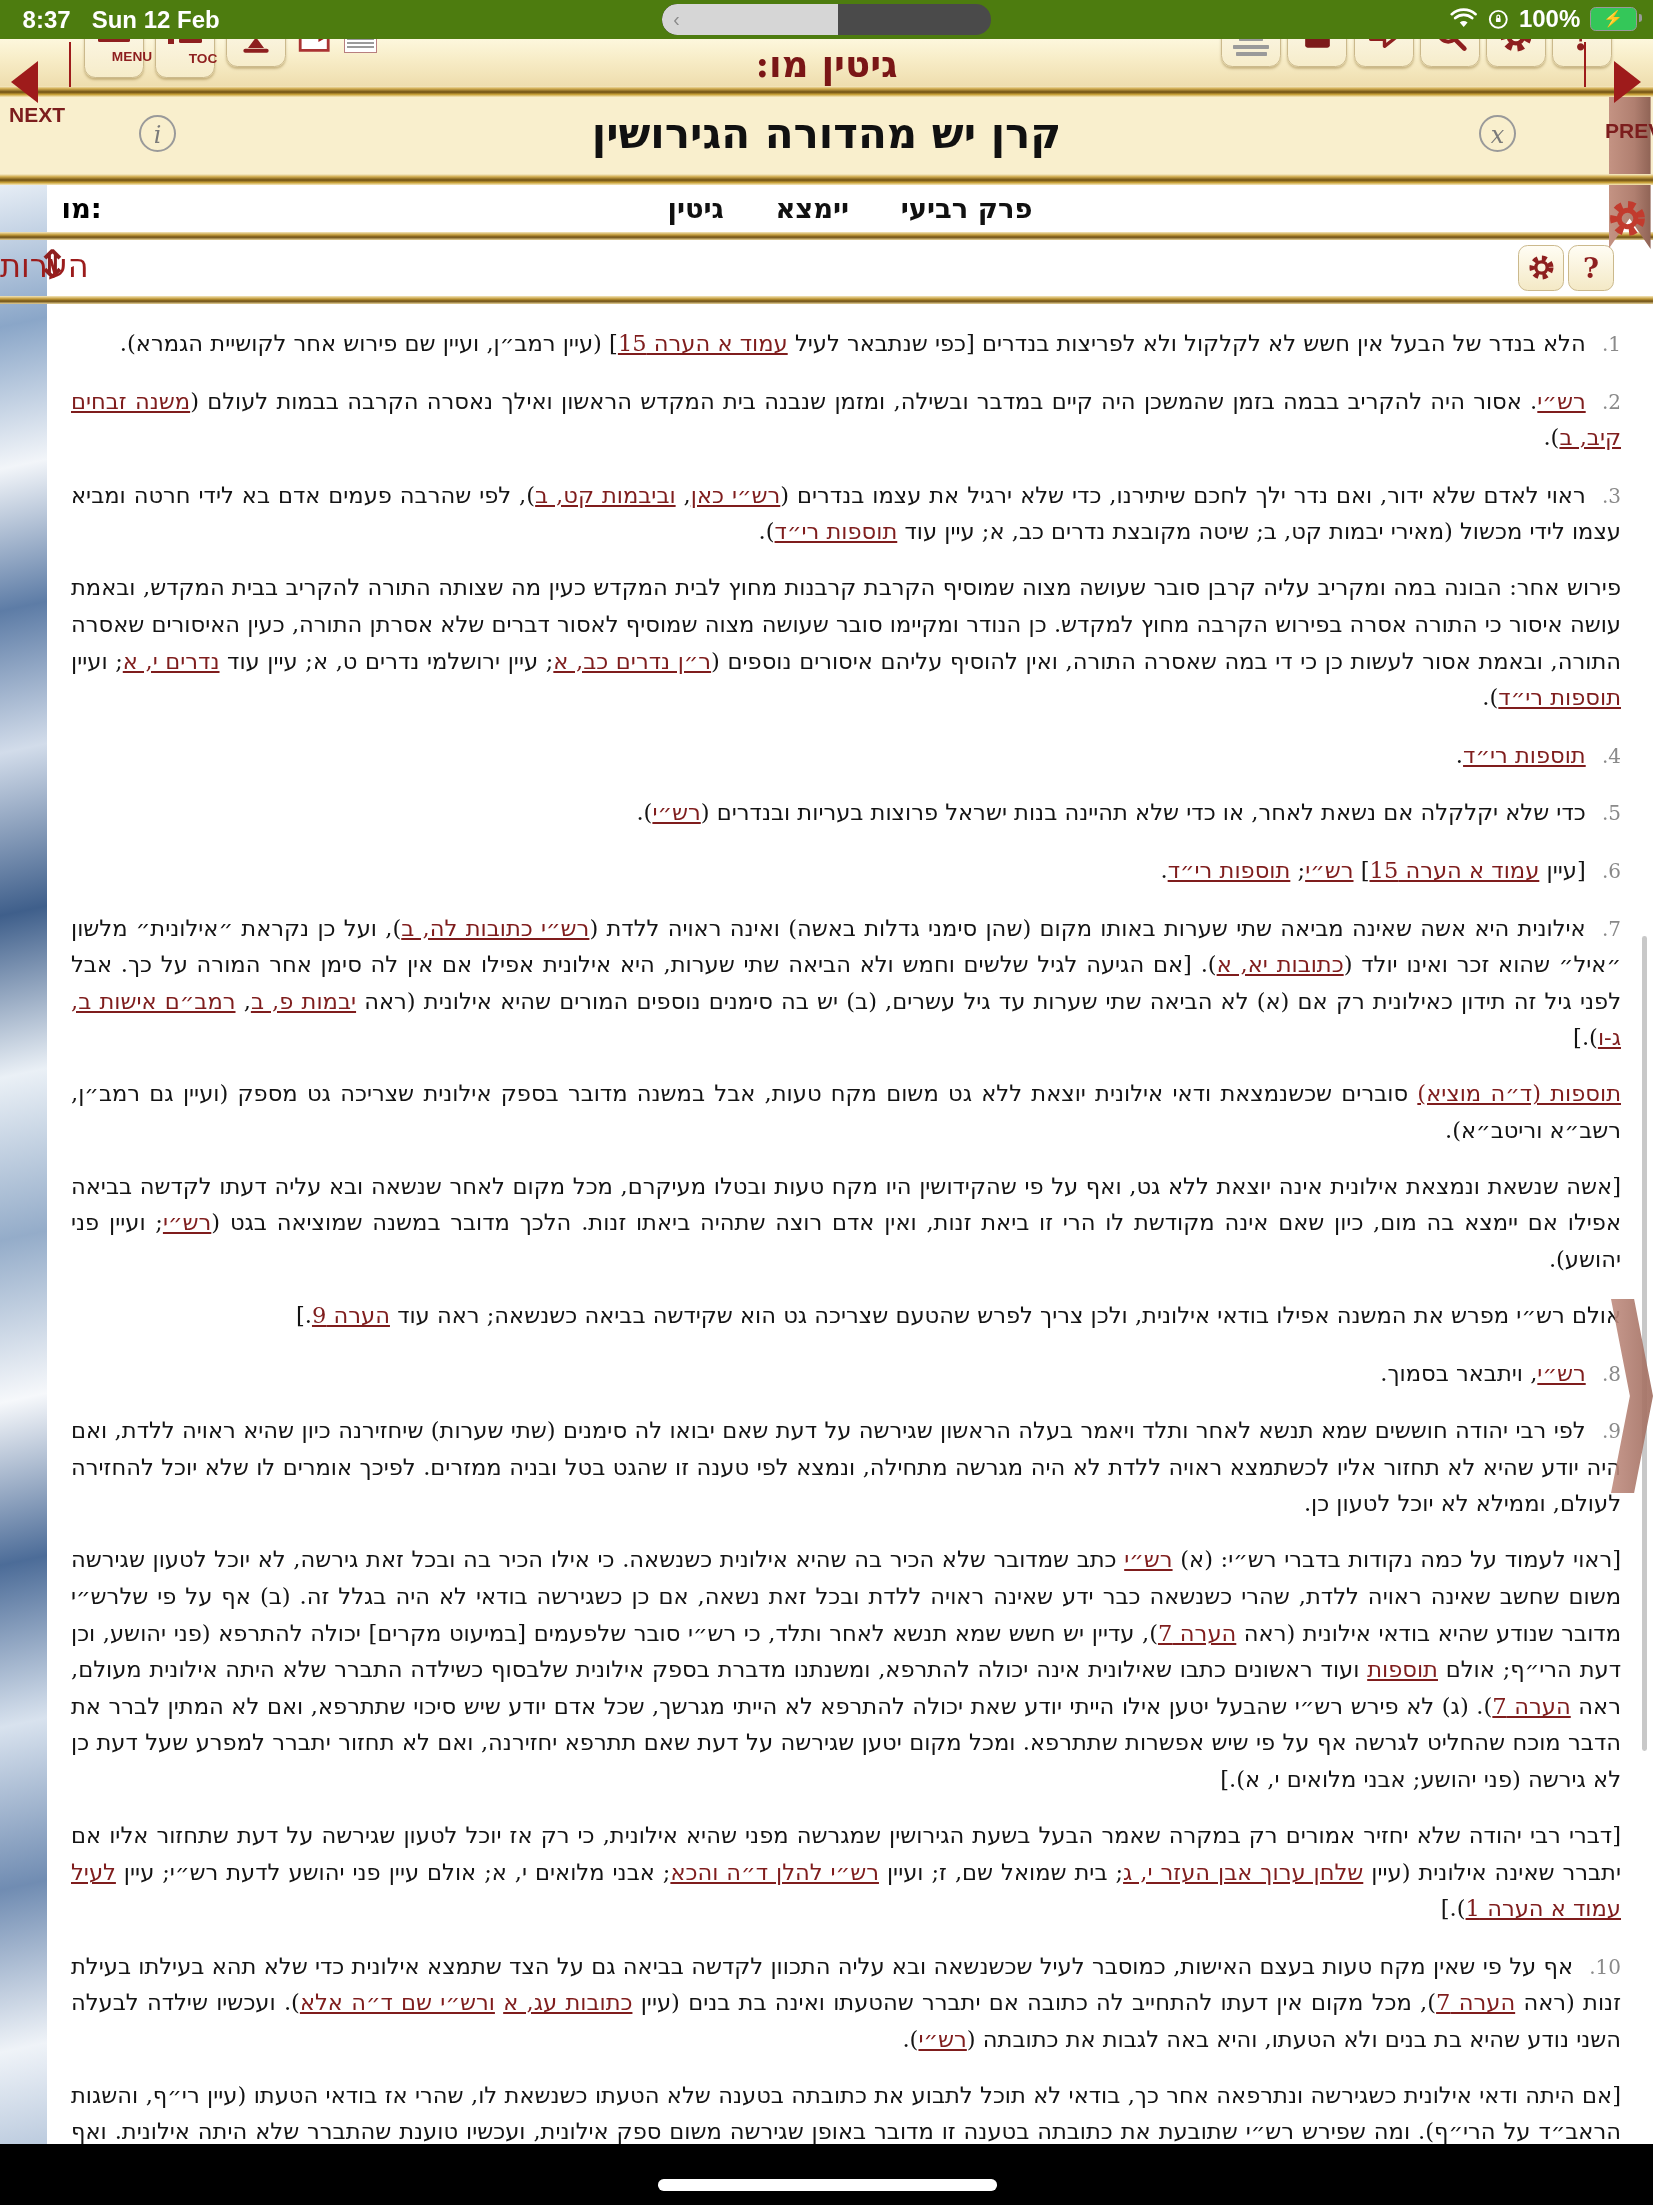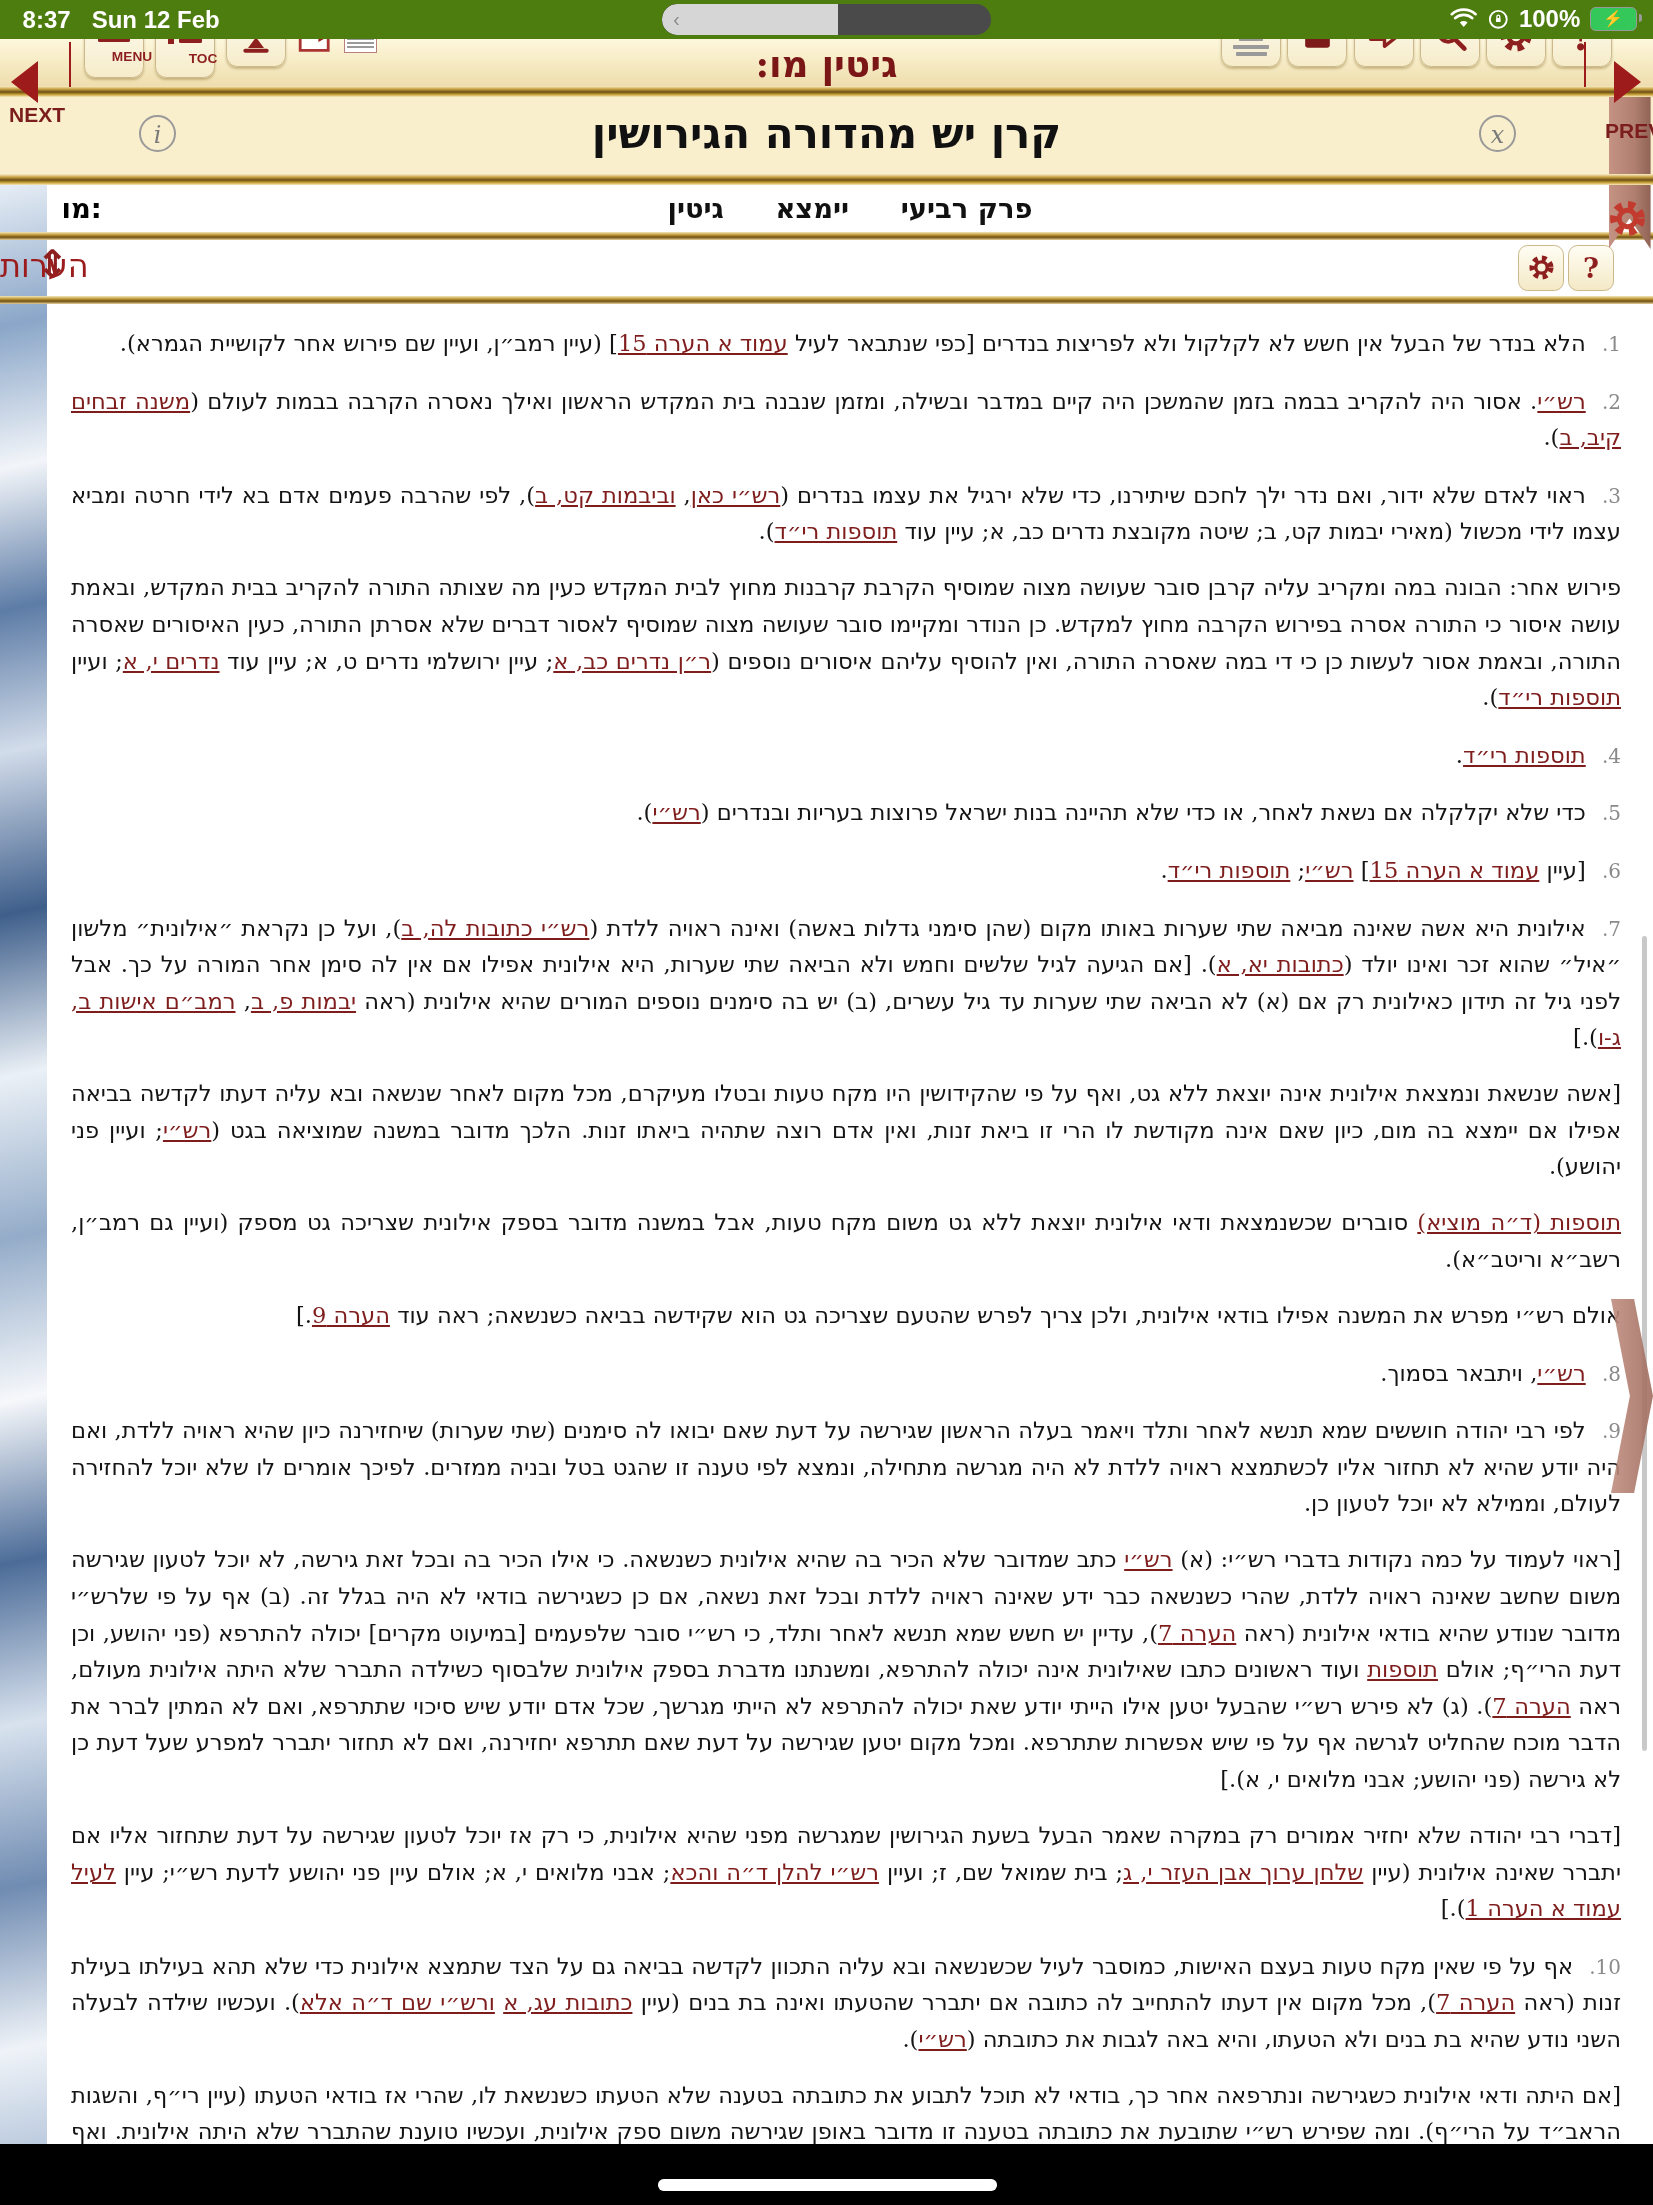--- a/index.html
+++ b/index.html
@@ -289,22 +289,22 @@
           <p class="note-para"><span class="note-num">4.</span><a class="lnk" href="#">תוספות רי״ד</a><span>.</span></p>
         </div>
         <div class="note">
           <p class="note-para"><span class="note-num">5.</span><span>כדי שלא יקלקלה אם נשאת לאחר, או כדי שלא תהיינה בנות ישראל פרוצות בעריות ובנדרים (</span><a class="lnk" href="#">רש״י</a><span>).</span></p>
         </div>
         <div class="note">
           <p class="note-para"><span class="note-num">6.</span><span>[עיין </span><a class="lnk" href="#">עמוד א הערה 15</a><span>] </span><a class="lnk" href="#">רש״י</a><span>; </span><a class="lnk" href="#">תוספות רי״ד</a><span>.</span></p>
         </div>
         <div class="note">
           <p class="note-para"><span class="note-num">7.</span><span>אילונית היא אשה שאינה מביאה שתי שערות באותו מקום (שהן סימני גדלות באשה) ואינה ראויה ללדת (</span><a class="lnk" href="#">רש״י כתובות לה, ב</a><span>), ועל כן נקראת ״אילונית״ מלשון ״איל״ שהוא זכר ואינו יולד (</span><a class="lnk" href="#">כתובות יא, א</a><span>). [אם הגיעה לגיל שלשים וחמש ולא הביאה שתי שערות, היא אילונית אפילו אם אין לה סימן אחר המורה על כך. אבל לפני גיל זה תידון כאילונית רק אם (א) לא הביאה שתי שערות עד גיל עשרים, (ב) יש בה סימנים נוספים המורים שהיא אילונית (ראה </span><a class="lnk" href="#">יבמות פ, ב</a><span>, </span><a class="lnk" href="#">רמב״ם אישות ב, ג-ו</a><span>).]</span></p>
+          <p class="note-para"><a class="lnk" href="#">תוספות (ד״ה מוציא)</a><span> סוברים שכשנמצאת ודאי אילונית יוצאת ללא גט משום מקח טעות, אבל במשנה מדובר בספק אילונית שצריכה גט מספק (ועיין גם רמב״ן, רשב״א וריטב״א).</span></p>
           <p class="note-para"><span>[אשה שנשאת ונמצאת אילונית אינה יוצאת ללא גט, ואף על פי שהקידושין היו מקח טעות ובטלו מעיקרם, מכל מקום לאחר שנשאה ובא עליה דעתו לקדשה בביאה אפילו אם יימצא בה מום, כיון שאם אינה מקודשת לו הרי זו ביאת זנות, ואין אדם רוצה שתהיה ביאתו זנות. הלכך מדובר במשנה שמוציאה בגט (</span><a class="lnk" href="#">רש״י</a><span>; ועיין פני יהושע).</span></p>
-          <p class="note-para"><a class="lnk" href="#">תוספות (ד״ה מוציא)</a><span> סוברים שכשנמצאת ודאי אילונית יוצאת ללא גט משום מקח טעות, אבל במשנה מדובר בספק אילונית שצריכה גט מספק (ועיין גם רמב״ן, רשב״א וריטב״א).</span></p>
           <p class="note-para"><span>אולם רש״י מפרש את המשנה אפילו בודאי אילונית, ולכן צריך לפרש שהטעם שצריכה גט הוא שקידשה בביאה כשנשאה; ראה עוד </span><a class="lnk" href="#">הערה 9</a><span>.]</span></p>
         </div>
         <div class="note">
           <p class="note-para"><span class="note-num">8.</span><a class="lnk" href="#">רש״י</a><span>, ויתבאר בסמוך.</span></p>
         </div>
         <div class="note">
           <p class="note-para"><span class="note-num">9.</span><span>לפי רבי יהודה חוששים שמא תנשא לאחר ותלד ויאמר בעלה הראשון שגירשה על דעת שאם יבואו לה סימנים (שתי שערות) שיחזירנה כיון שהיא ראויה ללדת, ואם היה יודע שהיא לא תחזור אליו לכשתמצא ראויה ללדת לא היה מגרשה מתחילה, ונמצא לפי טענה זו שהגט בטל ובניה ממזרים. לפיכך אומרים לו שלא יוכל להחזירה לעולם, וממילא לא יוכל לטעון כן.</span></p>
           <p class="note-para"><span>[ראוי לעמוד על כמה נקודות בדברי רש״י: (א) </span><a class="lnk" href="#">רש״י</a><span> כתב שמדובר שלא הכיר בה שהיא אילונית כשנשאה. כי אילו הכיר בה ובכל זאת גירשה, לא יוכל לטעון שגירשה משום שחשב שאינה ראויה ללדת, שהרי כשנשאה כבר ידע שאינה ראויה ללדת ובכל זאת נשאה, אם כן כשגירשה בודאי לא היה בגלל זה. (ב) אף על פי שלרש״י מדובר שנודע שהיא בודאי אילונית (ראה </span><a class="lnk" href="#">הערה 7</a><span>), עדיין יש חשש שמא תנשא לאחר ותלד, כי רש״י סובר שלפעמים [במיעוט מקרים] יכולה להתרפא (פני יהושע, וכן דעת הרי״ף; אולם </span><a class="lnk" href="#">תוספות</a><span> ועוד ראשונים כתבו שאילונית אינה יכולה להתרפא, ומשנתנו מדברת בספק אילונית שלבסוף כשילדה התברר שלא היתה אילונית מעולם, ראה </span><a class="lnk" href="#">הערה 7</a><span>). (ג) לא פירש רש״י שהבעל יטען אילו הייתי יודע שאת יכולה להתרפא לא הייתי מגרשך, שכל אדם יודע שיש סיכוי שתתרפא, ואם לא המתין לברר את הדבר מוכח שהחליט לגרשה אף על פי שיש אפשרות שתתרפא. ומכל מקום יטען שגירשה על דעת שאם תתרפא יחזירנה, ואם לא תחזור יתברר למפרע שעל דעת כן לא גירשה (פני יהושע; אבני מלואים י, א).]</span></p>
           <p class="note-para"><span>[דברי רבי יהודה שלא יחזיר אמורים רק במקרה שאמר הבעל בשעת הגירושין שמגרשה מפני שהיא אילונית, כי רק אז יוכל לטעון שגירשה על דעת שתחזור אליו אם יתברר שאינה אילונית (עיין </span><a class="lnk" href="#">שלחן ערוך אבן העזר י, ג</a><span>; בית שמואל שם, ז; ועיין </span><a class="lnk" href="#">רש״י להלן ד״ה והכא</a><span>; אבני מלואים י, א; אולם עיין פני יהושע לדעת רש״י; עיין </span><a class="lnk" href="#">לעיל עמוד א הערה 1</a><span>).]</span></p>
         </div>

